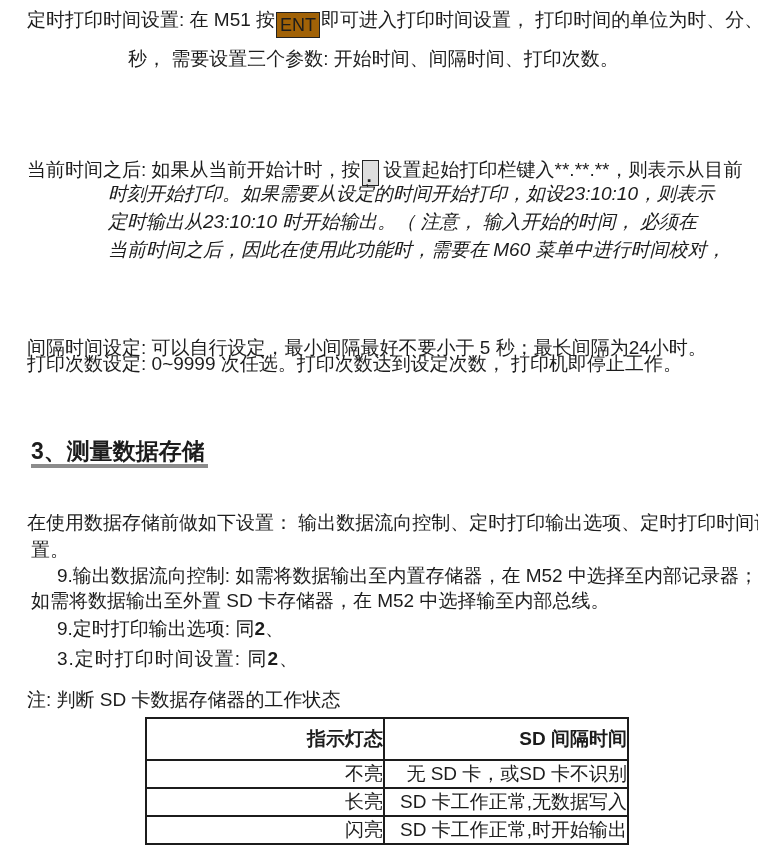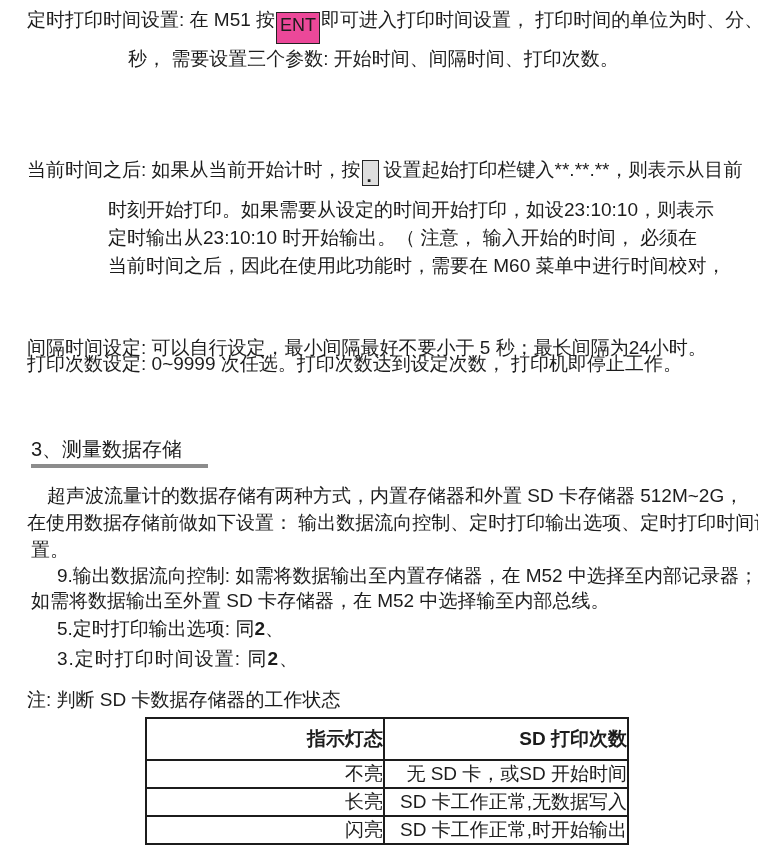--- a/index.html
+++ b/index.html
@@ -5,33 +5,33 @@
   * { margin:0; padding:0; box-sizing:border-box; }
   html,body { background:#ffffff; }
   .page {
     position:relative; width:758px; height:860px; background:#ffffff;
     color:#1c1c1c; font-family:"Liberation Sans", sans-serif;
     font-size:19px; overflow:hidden;
   }
   .line { position:absolute; white-space:nowrap; line-height:24px; }
   .b { font-weight:normal; }
   .keycap {
-    display:inline-block; height:32px; line-height:25px;
-    border:1px solid #222; background:#ec4899;
+    display:inline-block; height:26px; line-height:25px;
+    border:1px solid #222; background:#a16207;
     padding:0 3px; margin:0 1px; vertical-align:-5px; font-size:18px;
   }
   .dotcap {
     display:inline-block; width:17px; height:26px; line-height:30px;
     border:1px solid #222; background:#dedede;
     padding:0 0 0 4px; margin:0 5px 0 1px; vertical-align:-6px;
     text-align:left; font-weight:bold;
   }
   .cont-block { position:absolute; }
   .cont-block .cl { height:28px; line-height:28px; white-space:nowrap; }
-  .heading { position:absolute; font-size:20px; font-weight:normal; white-space:nowrap; }
+  .heading { position:absolute; font-size:23px; font-weight:bold; white-space:nowrap; }
   .heading-bar { position:absolute; height:4px; background:#8c8c8c; }
   .num2 { font-weight:bold; }
   .sdtable { position:absolute; border-collapse:collapse; table-layout:fixed; }
   .sdtable th, .sdtable td {
     border:2px solid #1c1c1c; text-align:right; vertical-align:middle;
     font-size:19px; padding:0; white-space:nowrap;
   }
   .sdtable th { height:42px; font-weight:bold; }
   .sdtable td { height:15px; font-weight:normal; }
   .col-light { width:238px; }
@@ -45,65 +45,64 @@
   <div class="line" style="left:27px; top:8px;">
     <span class="b">定时打印时间设置:</span>
     <span>在 M51 按</span><span class="keycap">ENT</span><span>即可进入打印时间设置， 打印时间的单位为时、分、</span>
   </div>
   <div class="line" style="left:128px; top:47px;">秒， 需要设置三个参数: 开始时间、间隔时间、打印次数。</div>
 
   <div class="line" style="left:27px; top:158px;">
     <span class="b">当前时间之后:</span>
     <span>如果从当前开始计时，按</span><span class="dotcap">.</span><span>设置起始打印栏键入**.**.**，则表示从目前</span>
   </div>
-  <div class="cont-block" style="left:108px; top:196px;">
+  <div class="cont-block" style="left:108px; top:180px;font-style:italic;">
     <div class="cl">时刻开始打印。如果需要从设定的时间开始打印，如设23:10:10，则表示</div>
     <div class="cl">定时输出从23:10:10 时开始输出。（ 注意， 输入开始的时间， 必须在</div>
     <div class="cl">当前时间之后，因此在使用此功能时，需要在 M60 菜单中进行时间校对，</div>
   </div>
 
   <div class="line" style="left:27px; top:336px;text-align:center;">
     <span class="b">间隔时间设定:</span>
     <span>可以自行设定，最小间隔最好不要小于 5 秒；最长间隔为24小时。</span>
   </div>
 
   <div class="line" style="left:27px; top:352px;">
     <span class="b">打印次数设定:</span>
     <span>0~9999 次任选。打印次数达到设定次数， 打印机即停止工作。</span>
   </div>
 
   <div class="heading" style="left:31px; top:436px;">3、测量数据存储</div>
   <div class="heading-bar" style="left:31px; top:464px; width:177px;"></div>
 
-  <div class="line" style="left:47px; top:484px;">超声波流量计的数据存储有两种方式，内置存储器和外置 SD 卡存储器 512M~2G，</div>
   <div class="line" style="left:27px; top:511px;">在使用数据存储前做如下设置： 输出数据流向控制、定时打印输出选项、定时打印时间设</div>
   <div class="line" style="left:31px; top:538px;">置。</div>
 
   <div class="line" style="left:57px; top:564px;">9.输出数据流向控制: 如需将数据输出至内置存储器，在 M52 中选择至内部记录器；</div>
   <div class="line" style="left:31px; top:589px;">如需将数据输出至外置 SD 卡存储器，在 M52 中选择输至内部总线。</div>
   <div class="line" style="left:57px; top:617px;">
-    <span>5.定时打印输出选项: 同</span><span class="num2">2</span><span>、</span>
+    <span>9.定时打印输出选项: 同</span><span class="num2">2</span><span>、</span>
   </div>
   <div class="line" style="left:57px; top:647px; letter-spacing:1px;">
     <span>3.定时打印时间设置: 同</span><span class="num2">2</span><span>、</span>
   </div>
 
   <div class="line" style="left:27px; top:688px;">
     <span class="b">注:</span><span> 判断 SD 卡数据存储器的工作状态</span>
   </div>
 
   <table class="sdtable" style="left:145px; top:717px;">
     <tbody>
         <tr>
       <th class="col-light">指示灯态</th>
-      <th class="col-status">SD 打印次数</th>
+      <th class="col-status">SD 间隔时间</th>
     </tr>
     <tr>
       <td>不亮</td>
-      <td>无 SD 卡，或SD 开始时间</td>
+      <td>无 SD 卡，或SD 卡不识别</td>
     </tr>
     <tr>
       <td>长亮</td>
       <td>SD 卡工作正常,无数据写入</td>
     </tr>
     <tr>
       <td>闪亮</td>
       <td>SD 卡工作正常,时开始输出</td>
     </tr>
   </tbody>

